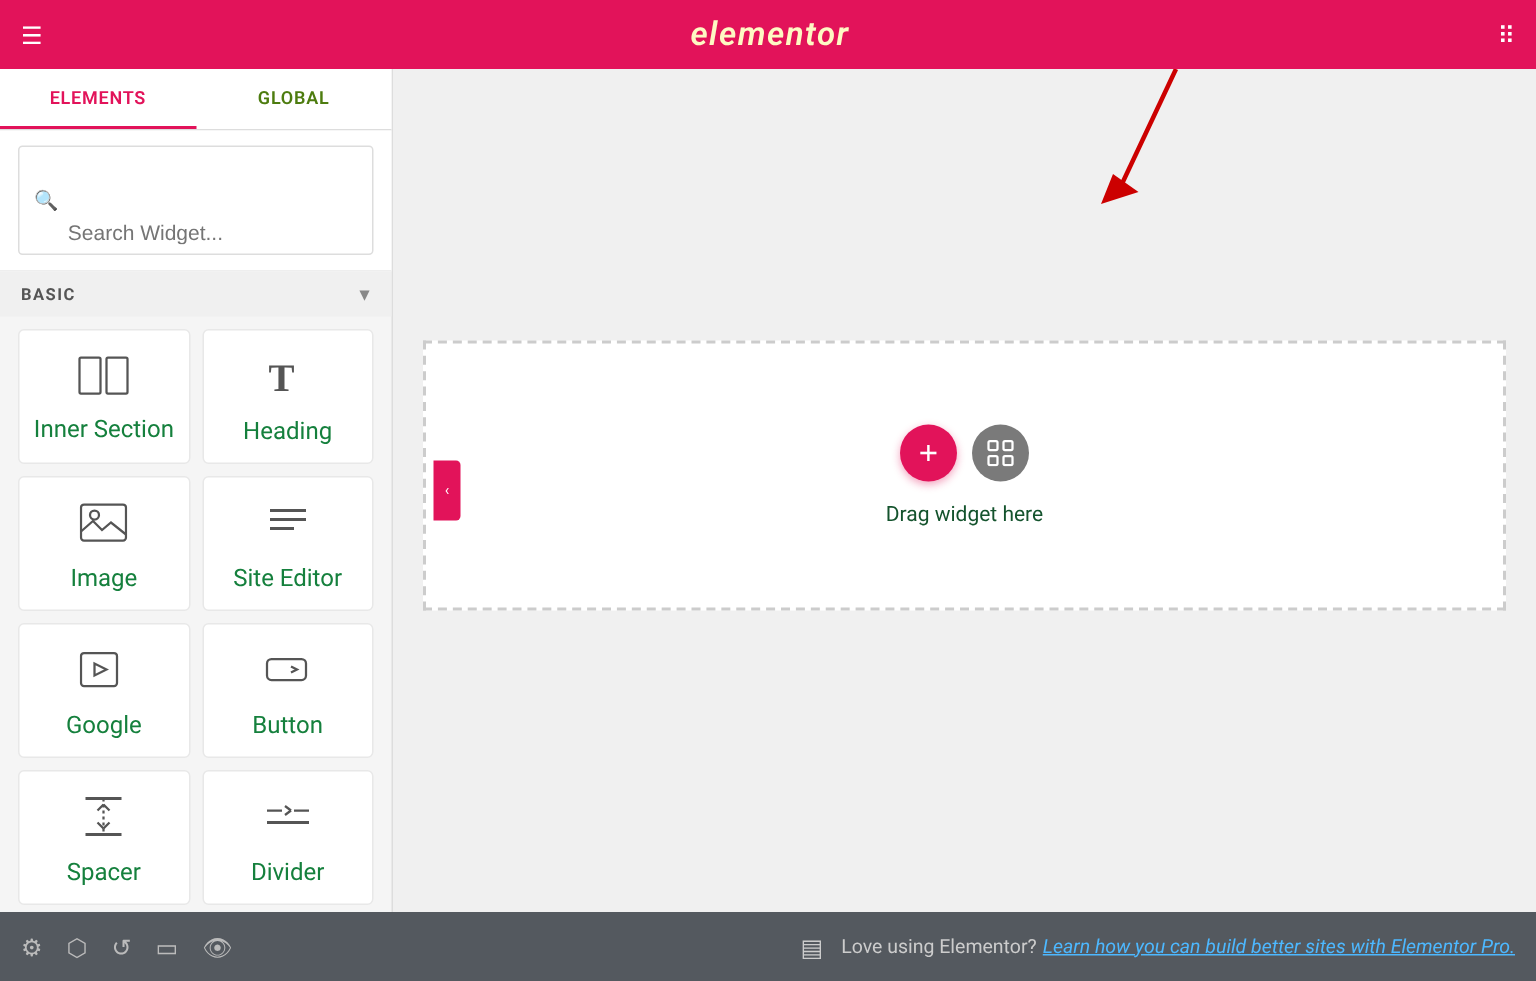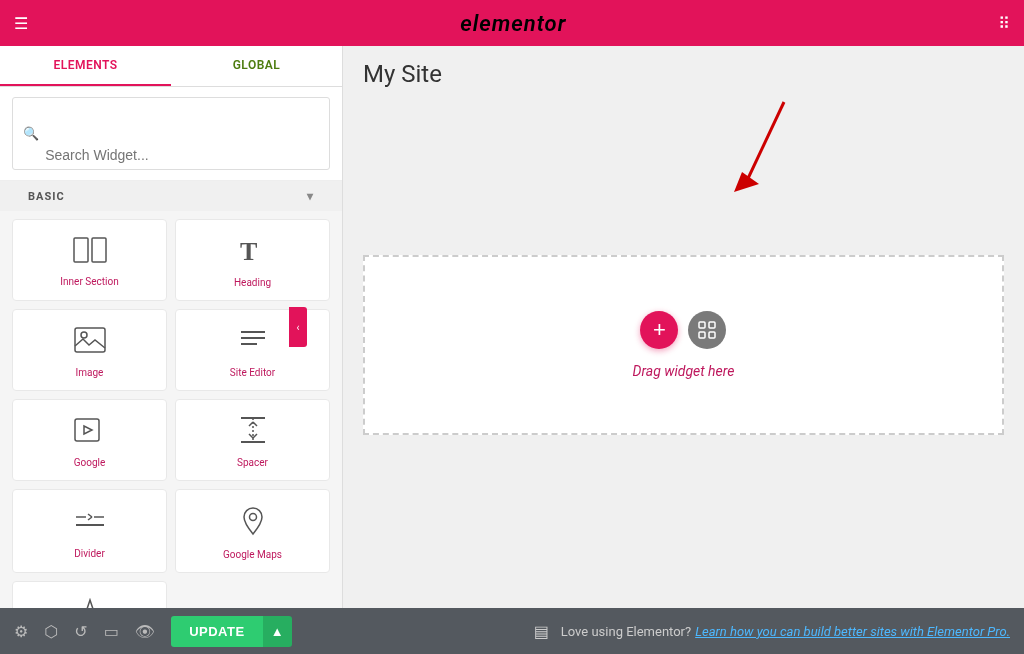--- a/index.html
+++ b/index.html
@@ -9,40 +9,40 @@
     .top-bar {
       height: 46px;
       background: #e2135a;
       display: flex;
       align-items: center;
       justify-content: space-between;
       padding: 0 14px;
       flex-shrink: 0;
     }
     .top-bar-logo {
-      color: #000000;
+      color: #fef9c3;
       font-size: 22px;
       letter-spacing: 1px;
       font-style: italic;
       font-weight: 600;
       flex: 1;
       text-align: center;
     }
     .top-bar-icon { color: white; cursor: pointer; font-size: 16px; }
 
     
     .main-layout {
       display: flex;
       flex: 1;
       overflow: hidden;
     }
 
     
     .sidebar {
-      width: 343px;
+      width: 262px;
       background: #f5f5f5;
       display: flex;
       flex-direction: column;
       flex-shrink: 0;
       border-right: 1px solid #ddd;
     }
 
     .sidebar-tabs {
       display: flex;
       background: white;
@@ -85,21 +85,21 @@
       width: 100%;
       background: transparent;
       margin-top: 43px;
     }
     .search-icon-char { color: #aaa; font-size: 13px; margin-right: 6px; }
 
     .section-header {
       display: flex;
       align-items: center;
       justify-content: space-between;
-      padding: 8px 28px;
+      padding: 8px 14px;
       font-size: 11px;
       font-weight: 700;
       letter-spacing: 1px;
       text-transform: uppercase;
       color: #555;
       background: #f0f0f0;
     }
     .section-header-chevron { font-size: 12px; color: #888; }
 
     .widgets-grid {
@@ -116,21 +116,21 @@
       border-radius: 4px;
       display: flex;
       flex-direction: column;
       align-items: center;
       justify-content: center;
       padding: 16px 8px 12px;
       cursor: grab;
       transition: box-shadow 0.15s;
     }
     .widget-icon { font-size: 28px; color: #555; margin-bottom: 8px; line-height: 1; }
-    .widget-label { font-size: 10px; color: #be185d; text-align: left; }
+    .widget-label { font-size: 16px; color: #15803d; text-align: left; }
 
     
     .canvas-area {
       flex: 1;
       background: #f0f0f0;
       display: flex;
       flex-direction: column;
       position: relative;
       overflow: hidden;
     }
@@ -193,22 +193,21 @@
       color: white;
       font-size: 16px;
       display: flex;
       align-items: center;
       justify-content: center;
       cursor: pointer;
       border: none;
     }
     .drop-label {
       font-size: 14px;
-      color: #be185d;
-      font-style: italic;
+      color: #14532d;
     }
 
     
     .arrow-container {
       position: absolute;
       top: -10px;
       right: 200px;
       pointer-events: none;
     }
     .arrow-svg { width: 100px; height: 120px; }
@@ -354,20 +353,29 @@
       <div class="widget-item">
         <div class="widget-icon">
           <svg width="32" height="28" viewBox="0 0 32 28" fill="none" xmlns="http://www.w3.org/2000/svg">
             <rect x="1" y="3" width="24" height="22" rx="2" stroke="#555" stroke-width="1.5"></rect>
             <polygon points="10,10 10,18 18,14" stroke="#555" stroke-width="1.5" fill="none"></polygon>
           </svg>
         </div>
         <span class="widget-label">Google</span>
       </div>
 
+      <div class="widget-item">
+        <div class="widget-icon">
+          <svg width="32" height="28" viewBox="0 0 32 28" fill="none" xmlns="http://www.w3.org/2000/svg">
+            <rect x="2" y="7" width="26" height="14" rx="3" stroke="#555" stroke-width="1.5"></rect>
+            <path d="M18 12 L22 14 L18 16" stroke="#555" stroke-width="1.5" fill="none"></path>
+          </svg>
+        </div>
+        <span class="widget-label">Button</span>
+      </div>
 
       <div class="widget-item">
         <div class="widget-icon">
           <svg width="32" height="28" viewBox="0 0 32 28" fill="none" xmlns="http://www.w3.org/2000/svg">
             <line x1="16" y1="2" x2="16" y2="26" stroke="#555" stroke-width="1.5" stroke-dasharray="2,2"></line>
             <line x1="4" y1="2" x2="28" y2="2" stroke="#555" stroke-width="2"></line>
             <line x1="4" y1="26" x2="28" y2="26" stroke="#555" stroke-width="2"></line>
             <path d="M16 6 L12 10 M16 6 L20 10" stroke="#555" stroke-width="1.5"></path>
             <path d="M16 22 L12 18 M16 22 L20 18" stroke="#555" stroke-width="1.5"></path>
           </svg>
@@ -410,23 +418,20 @@
     </div>
 
     <div class="collapse-tab" style="position:absolute; left: 289px; top: 50%; transform: translateY(-50%);">
       <span class="collapse-tab-icon">‹</span>
     </div>
 
   </div>
 
   <div class="canvas-area">
 
-    <div class="canvas-header">
-      <h1 class="canvas-title">My Site</h1>
-    </div>
 
     <div class="canvas-content">
 
       <div class="arrow-container">
         <svg class="arrow-svg" viewBox="0 0 100 120" xmlns="http://www.w3.org/2000/svg">
           <line x1="80" y1="10" x2="40" y2="95" stroke="#cc0000" stroke-width="3"></line>
           <polygon points="30,100 38,80 55,92" fill="#cc0000"></polygon>
         </svg>
       </div>
 
@@ -452,23 +457,19 @@
 
 </div>
 
 <div class="bottom-bar">
   <div class="bottom-bar-left">
     <span class="bottom-icon">⚙</span>
     <span class="bottom-icon">⬡</span>
     <span class="bottom-icon">↺</span>
     <span class="bottom-icon">▭</span>
     <span class="bottom-icon">👁</span>
-    <div class="update-btn-wrap">
-      <button class="update-btn">UPDATE</button>
-      <button class="update-btn-arrow">▲</button>
-    </div>
   </div>
   <div class="bottom-bar-right">
     <span class="bottom-notice-icon">▤</span>
     <span>Love using Elementor?</span>
     <a>Learn how you can build better sites with Elementor Pro.</a>
   </div>
 </div>
 
 </body></html>

